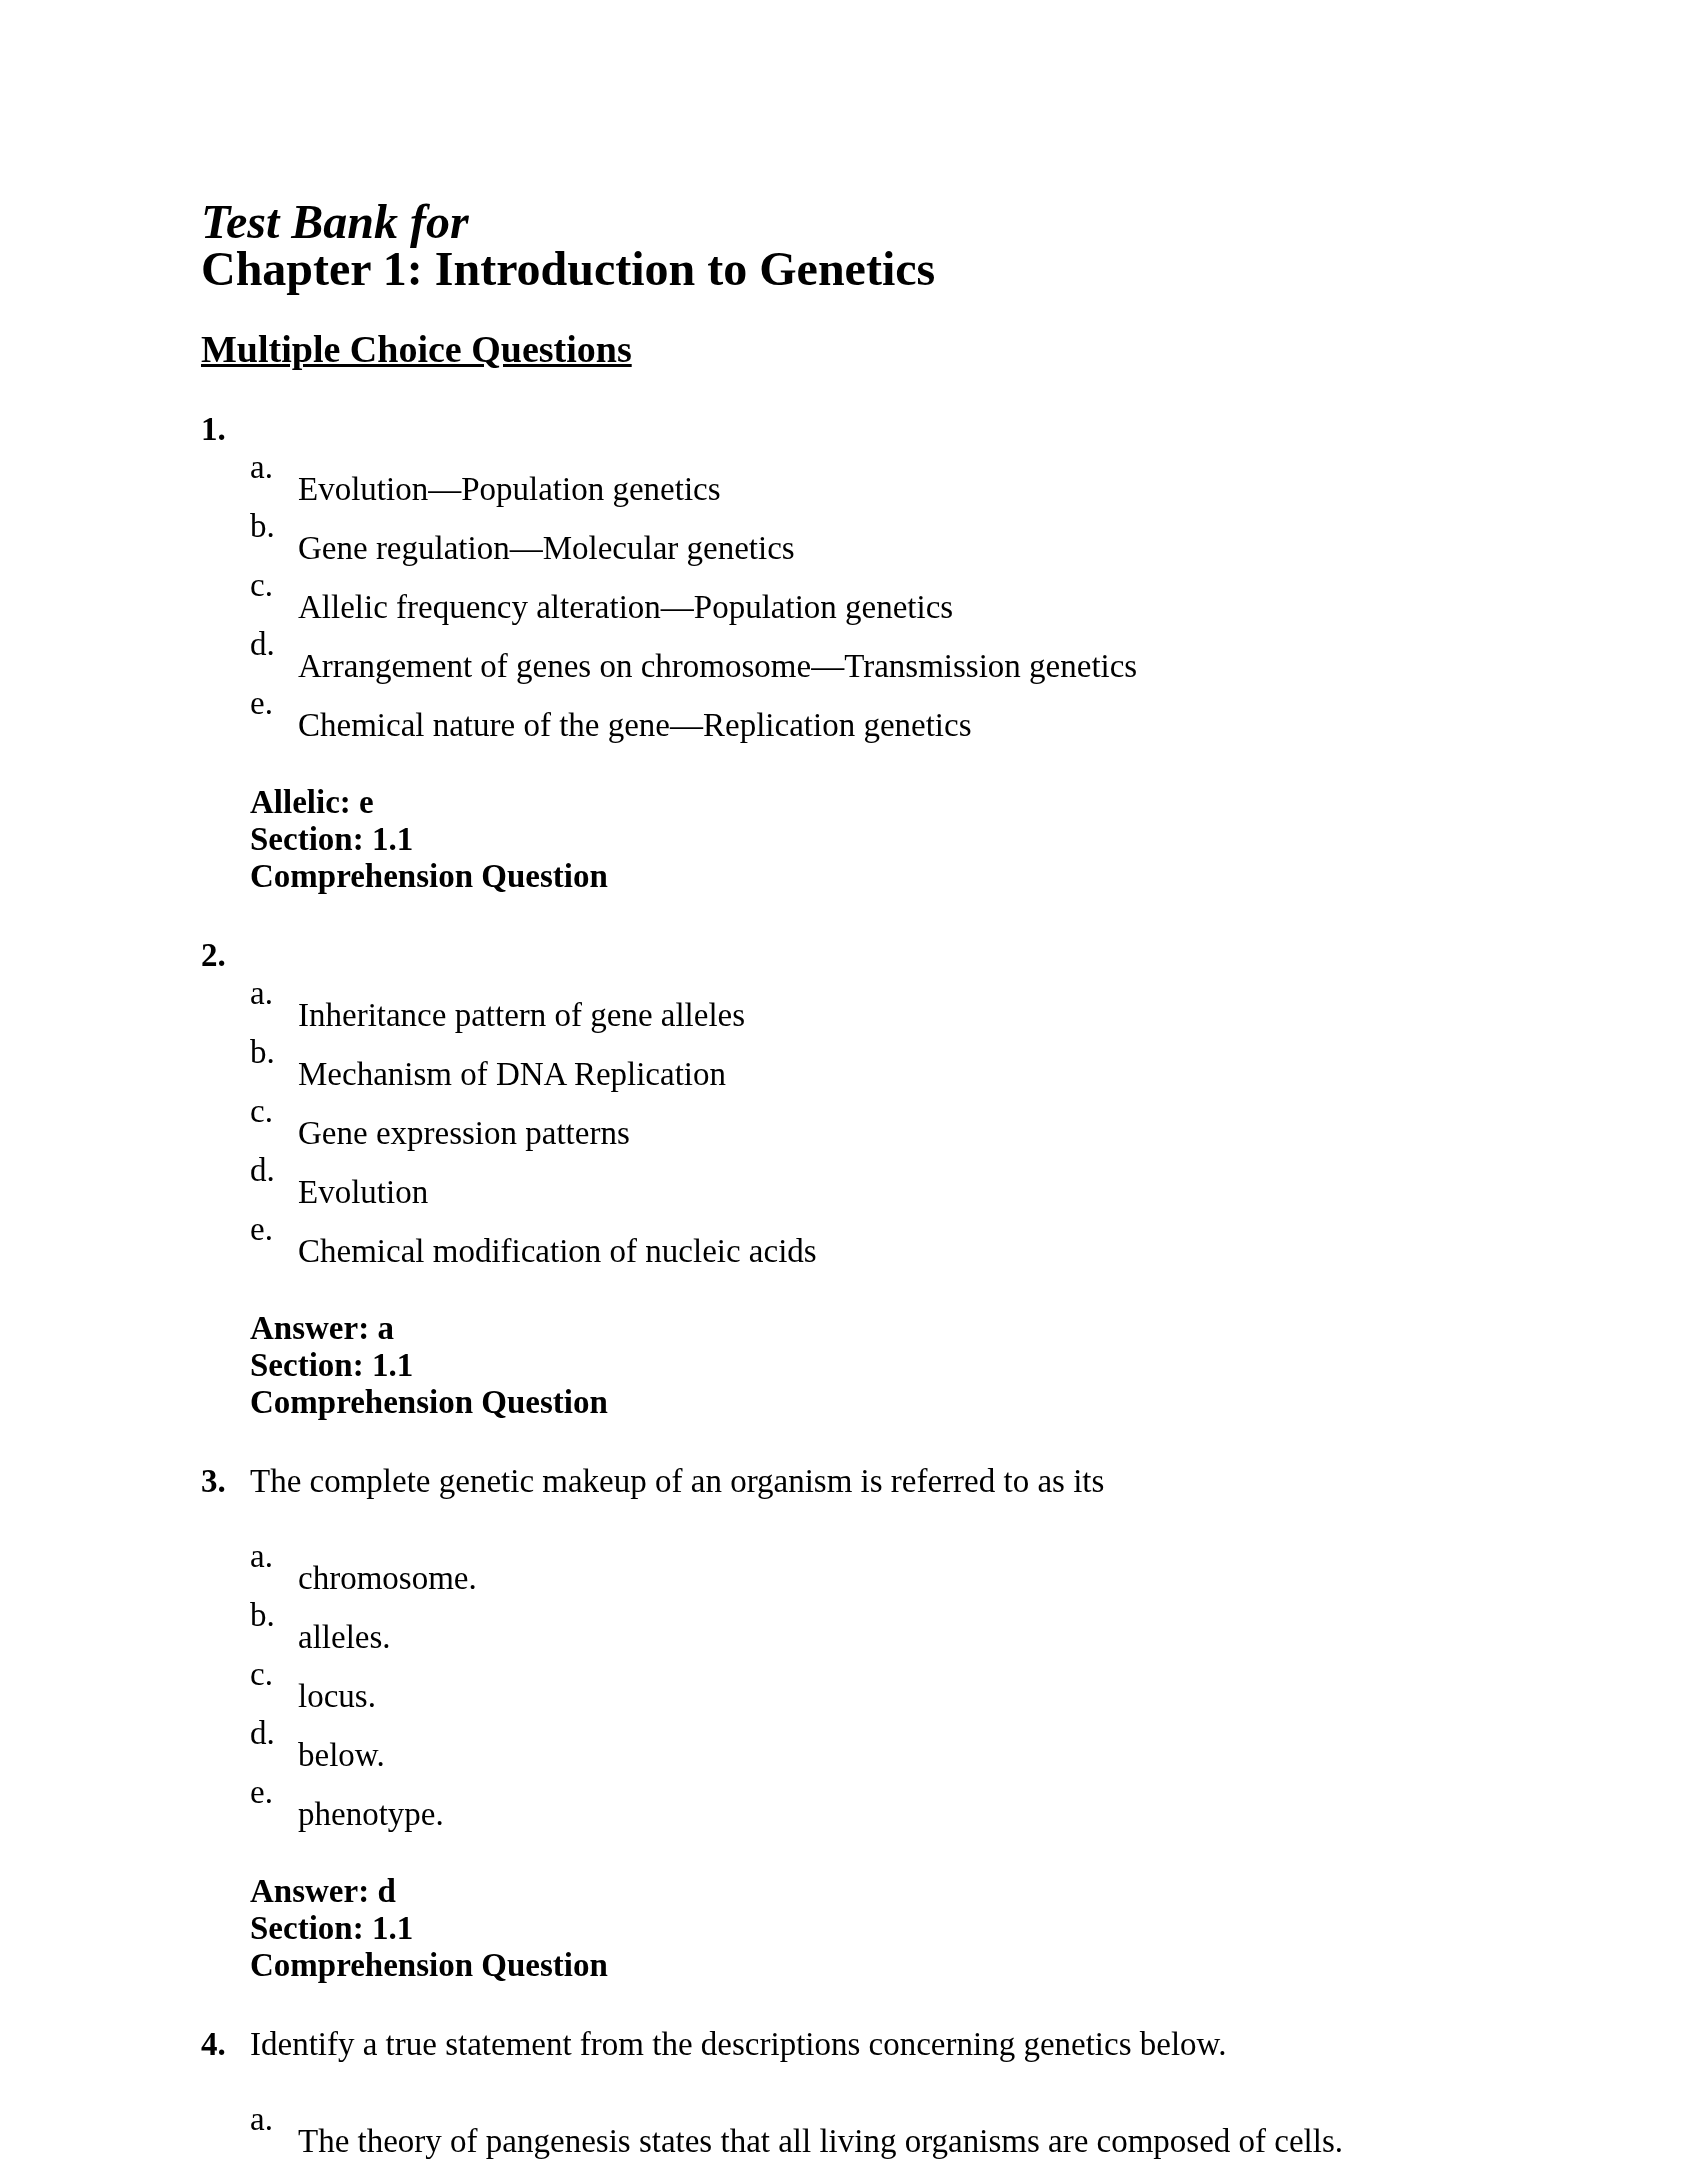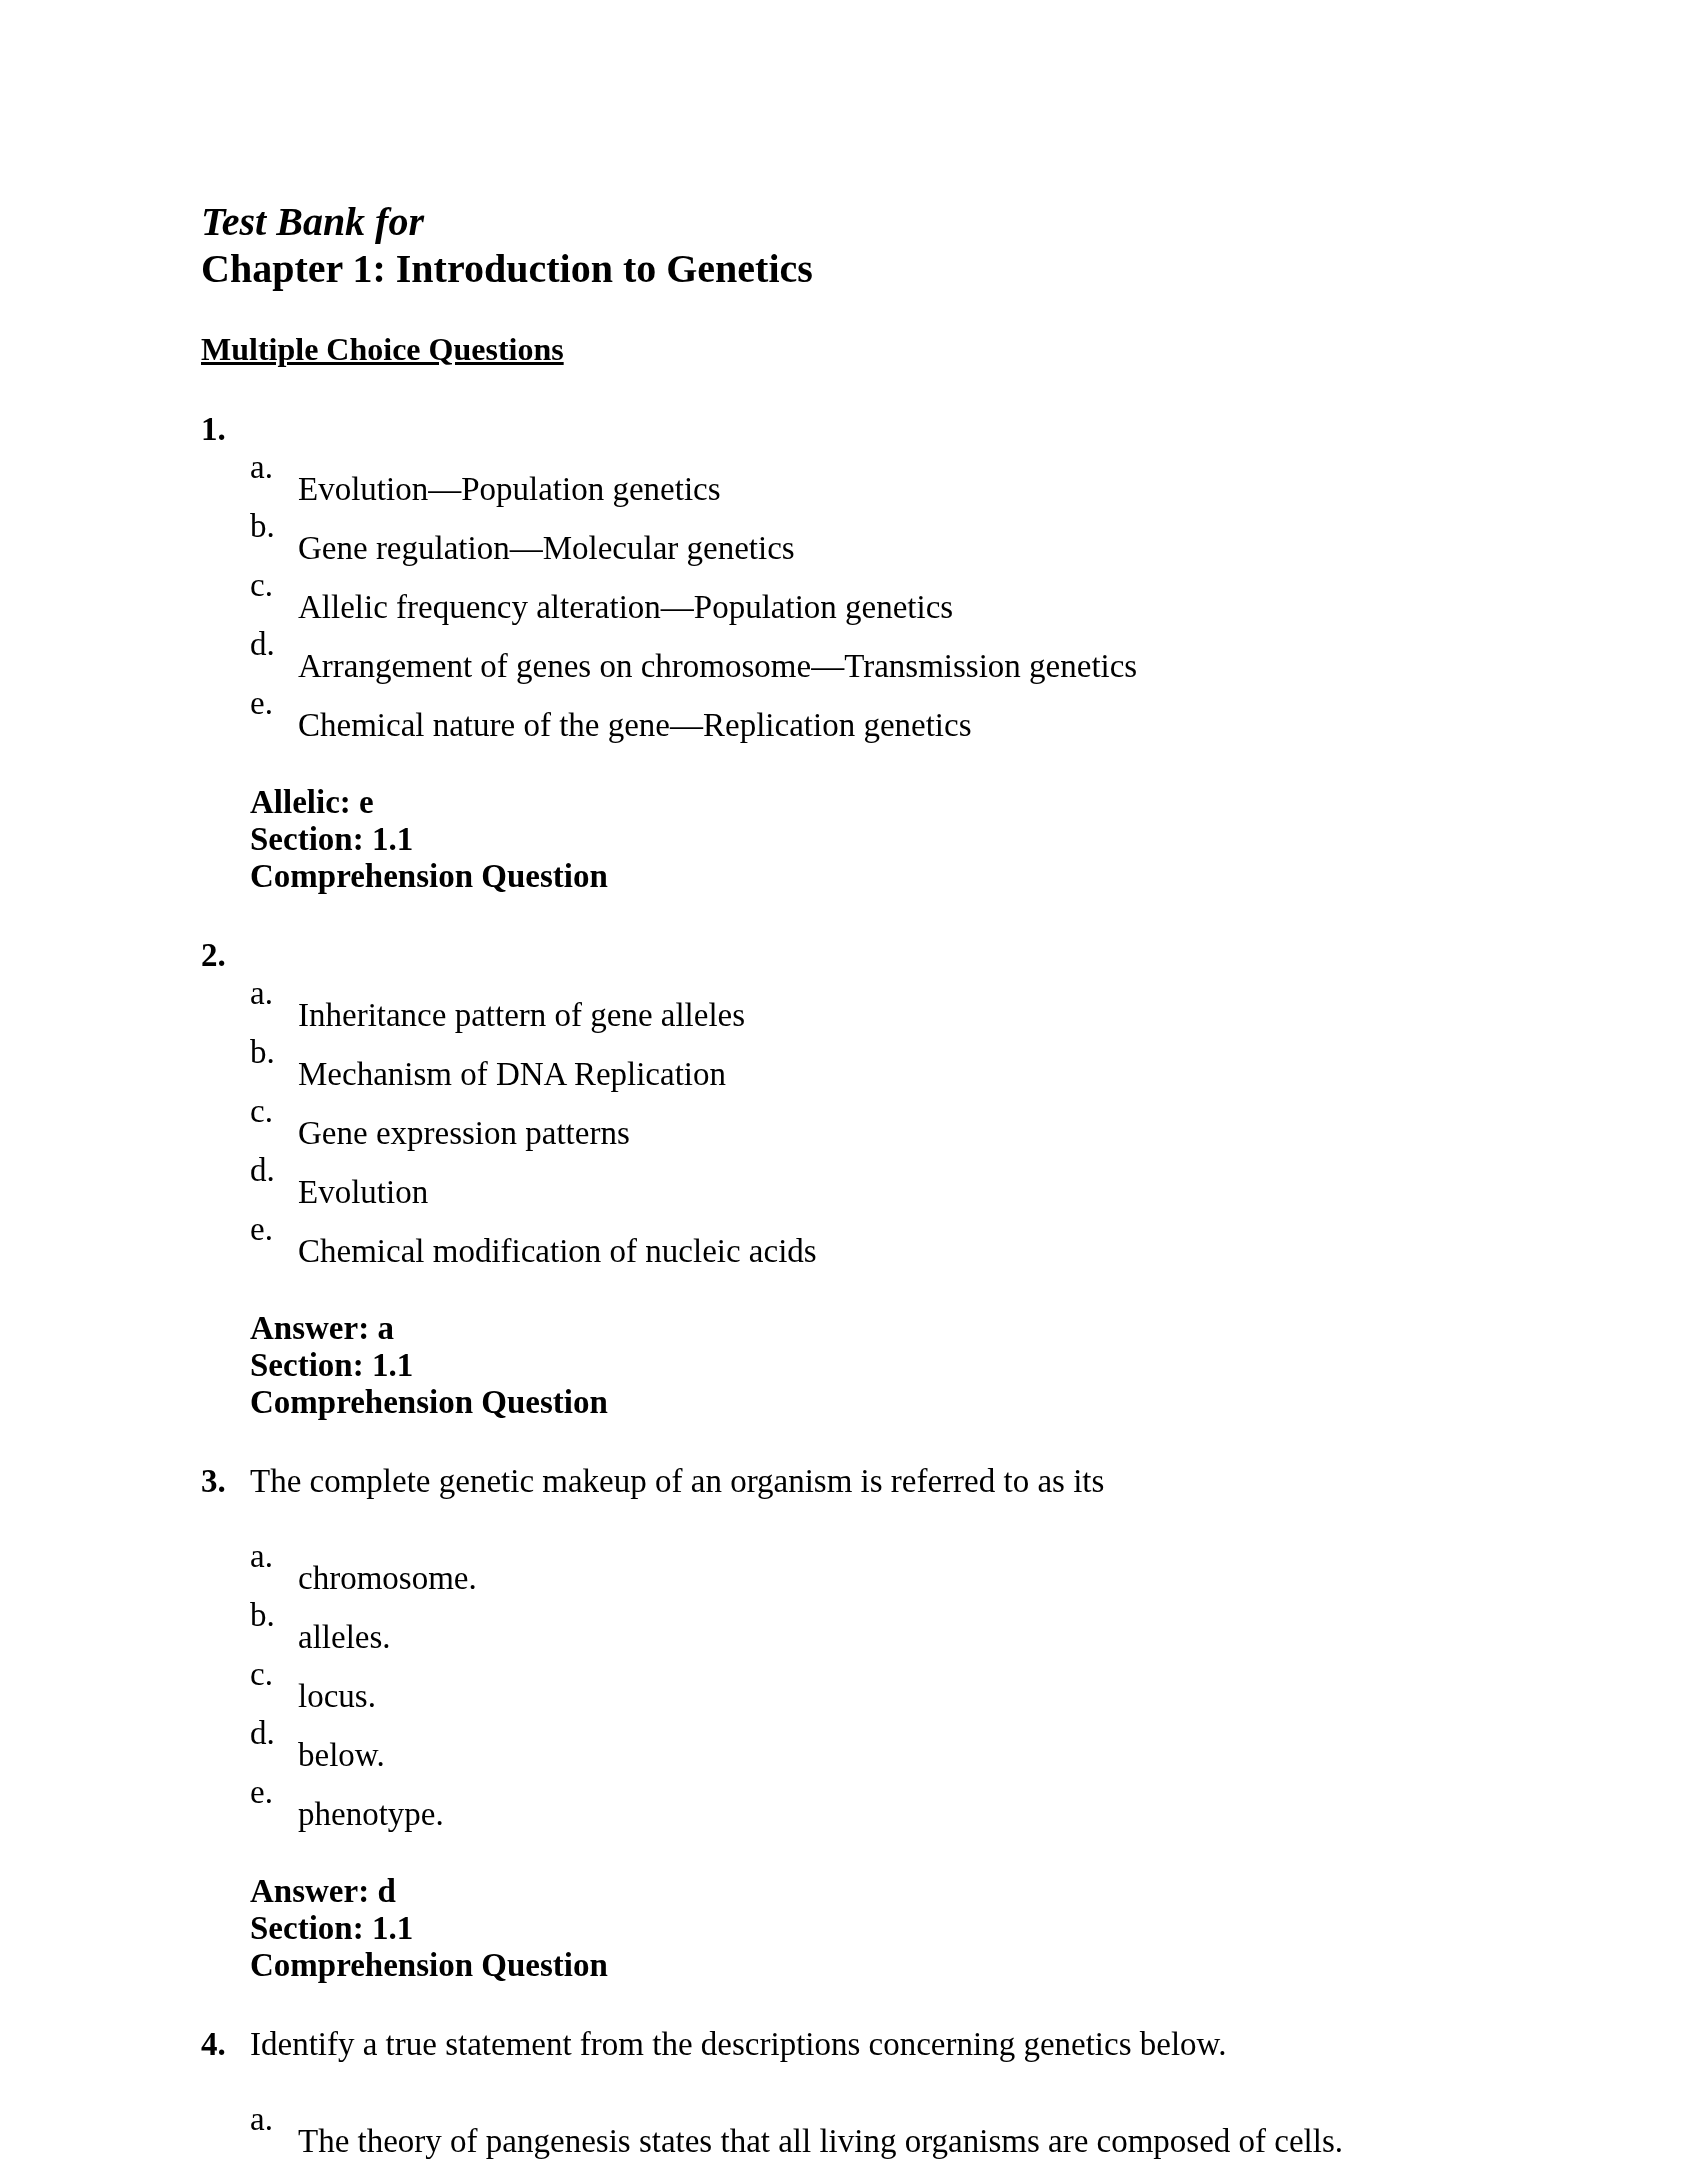--- a/index.html
+++ b/index.html
@@ -16,30 +16,30 @@
     font-family: "Liberation Serif", "DejaVu Serif", serif;
     overflow: hidden;
   }
   .content {
     position: absolute;
     left: 201px;
     top: 198px;
     width: 1321px;
   }
   .doc-title {
-    font-size: 40px;
+    font-size: 48px;
     line-height: 47px;
     font-weight: bold;
   }
   .doc-title .italic-line {
     font-style: italic;
   }
   .section-heading {
     margin-top: 37px;
-    font-size: 32px;
+    font-size: 38px;
     line-height: 40px;
     font-weight: bold;
     text-decoration: underline;
   }
   .question {
     display: flex;
     margin-top: 42px;
     font-size: 33px;
     line-height: 37px;
   }

